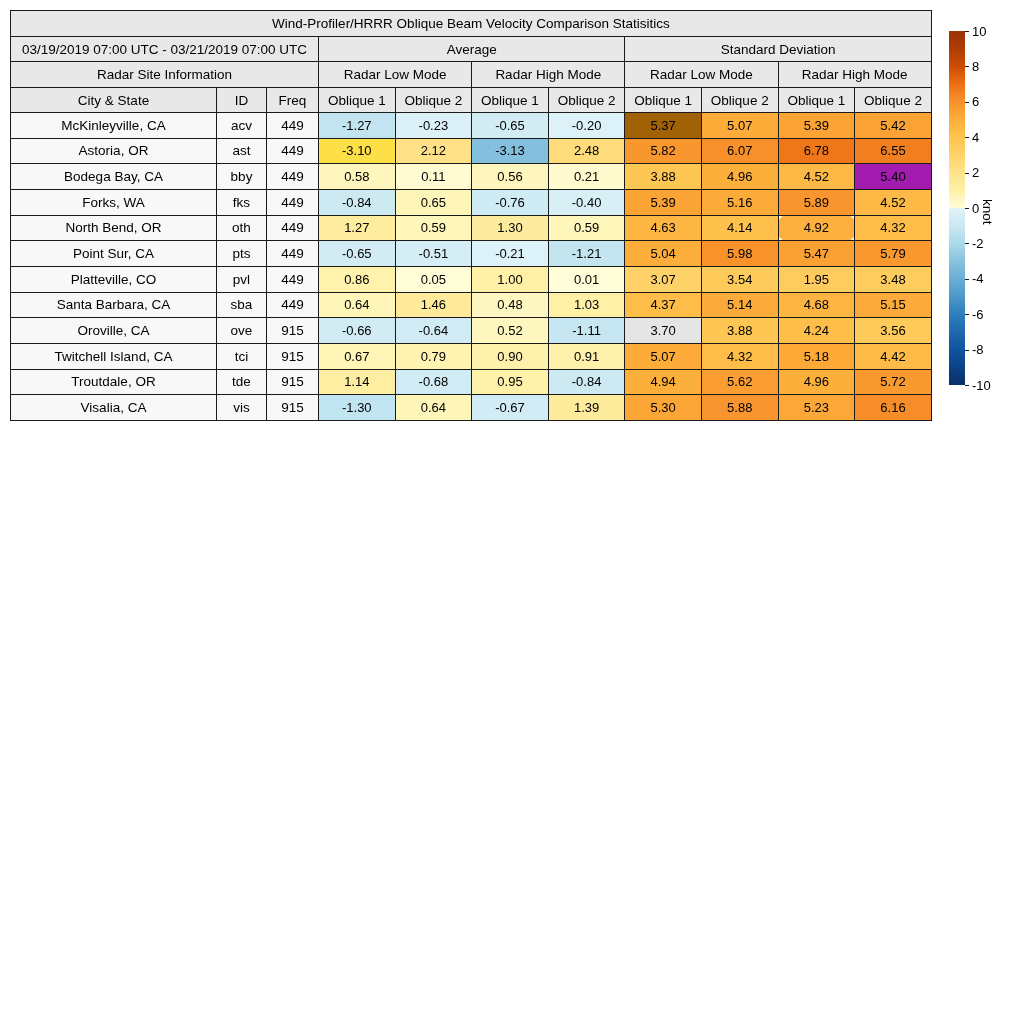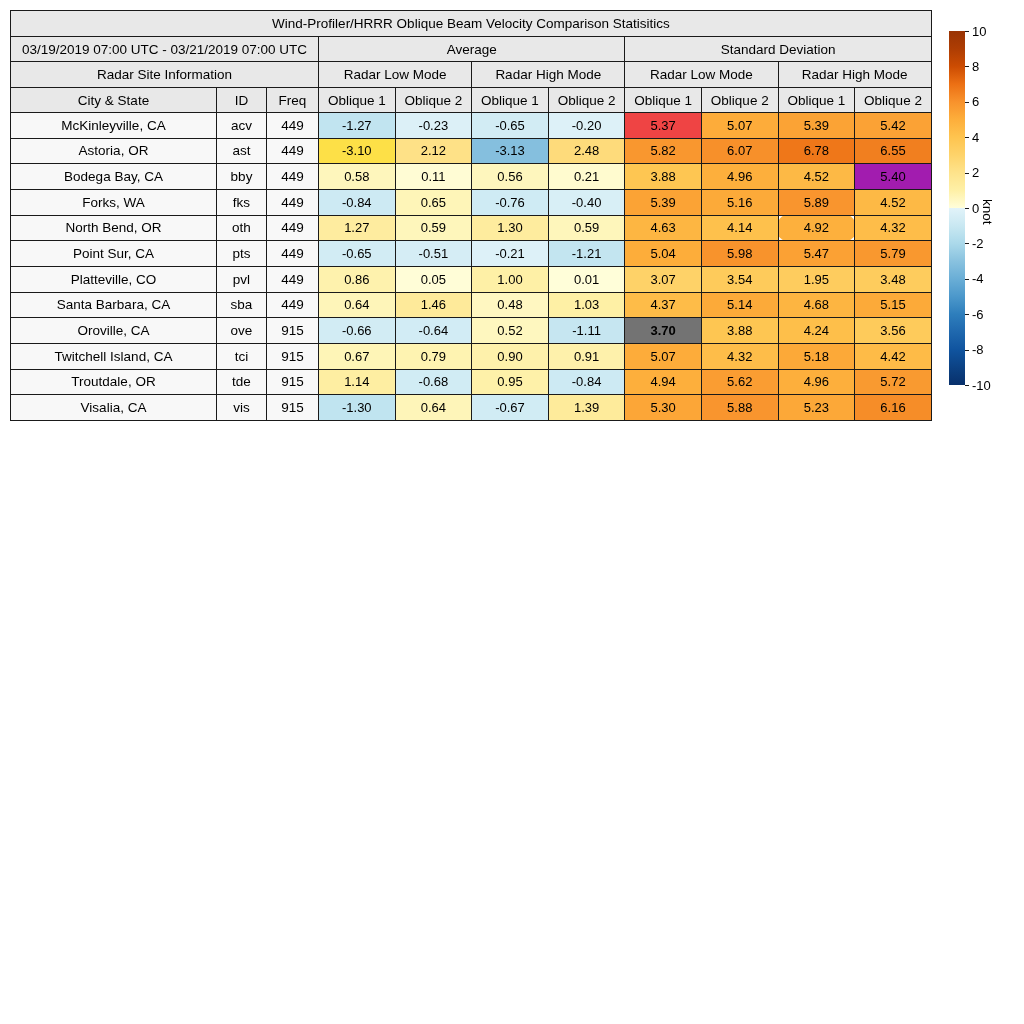--- a/index.html
+++ b/index.html
@@ -92,21 +92,21 @@
     </tbody>
     <tbody id="table-body">
         <tr class="r-data">
           <td class="site">McKinleyville, CA</td>
           <td class="site">acv</td>
           <td class="site">449</td>
           <td class="val" style="background: rgb(193, 228, 240);">-1.27</td>
           <td class="val" style="background: rgb(220, 240, 247);">-0.23</td>
           <td class="val" style="background: rgb(210, 236, 244);">-0.65</td>
           <td class="val" style="background: rgb(221, 241, 248);">-0.20</td>
-          <td class="val" style="background: #ef4444;">5.37</td>
+          <td class="val" style="background: #a16207;">5.37</td>
           <td class="val" style="background: rgb(253, 172, 58);">5.07</td>
           <td class="val" style="background: rgb(251, 163, 53);">5.39</td>
           <td class="val" style="background: rgb(251, 162, 53);">5.42</td>
         </tr>
         <tr class="r-data">
           <td class="site">Astoria, OR</td>
           <td class="site">ast</td>
           <td class="site">449</td>
           <td class="val" style="background: #fde047;">-3.10</td>
           <td class="val" style="background: rgb(254, 225, 135);">2.12</td>
@@ -196,21 +196,21 @@
           <td class="val" style="background: rgb(252, 170, 57);">5.15</td>
         </tr>
         <tr class="r-data">
           <td class="site">Oroville, CA</td>
           <td class="site">ove</td>
           <td class="site">915</td>
           <td class="val" style="background: rgb(210, 236, 244);">-0.66</td>
           <td class="val" style="background: rgb(210, 236, 245);">-0.64</td>
           <td class="val" style="background: rgb(254, 247, 191);">0.52</td>
           <td class="val" style="background: rgb(198, 230, 241);">-1.11</td>
-          <td class="val" style="background: #737373; font-weight: bold;">3.70</td>
+          <td class="val" style="background: #e5e5e5;">3.70</td>
           <td class="val" style="background: rgb(254, 198, 82);">3.88</td>
           <td class="val" style="background: rgb(254, 191, 74);">4.24</td>
           <td class="val" style="background: rgb(254, 203, 91);">3.56</td>
         </tr>
         <tr class="r-data">
           <td class="site">Twitchell Island, CA</td>
           <td class="site">tci</td>
           <td class="site">915</td>
           <td class="val" style="background: rgb(254, 245, 183);">0.67</td>
           <td class="val" style="background: rgb(254, 243, 177);">0.79</td>

